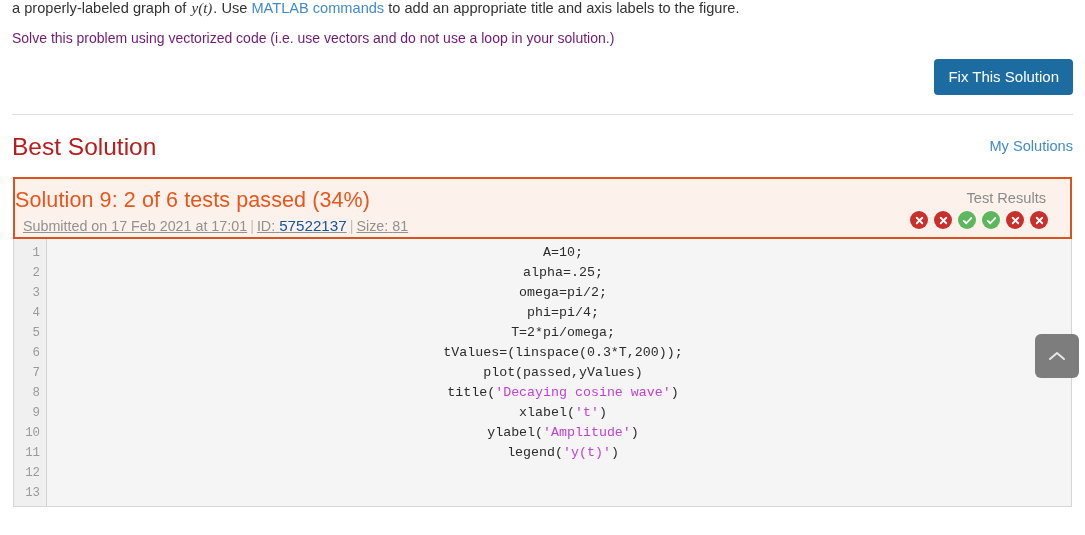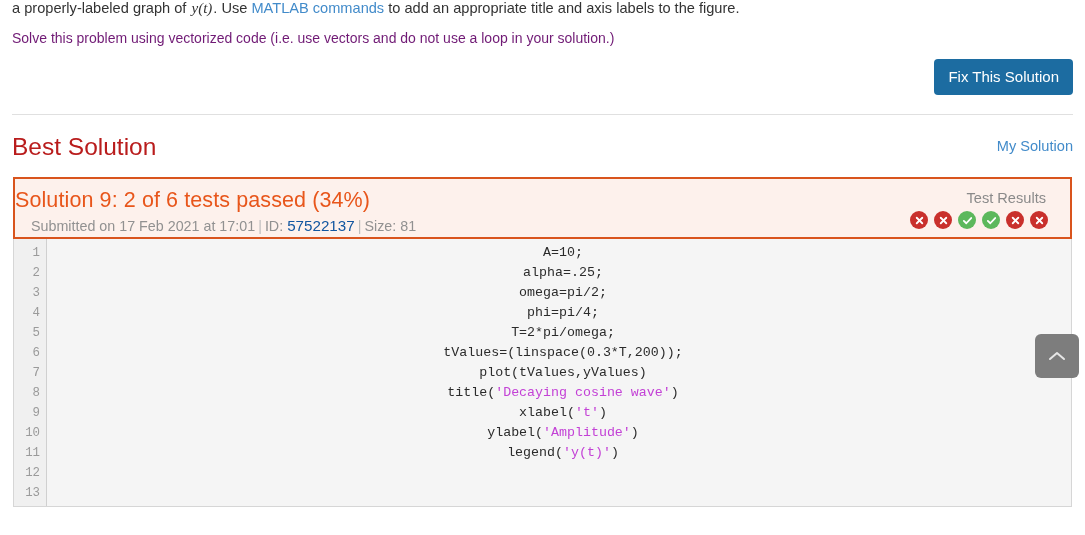--- a/index.html
+++ b/index.html
@@ -122,24 +122,25 @@
   }
   .sol-title {
     margin: 0;
     font-size: 21.5px;
     font-weight: normal;
     color: #e8561b;
     line-height: 26px;
     letter-spacing: 0.1px;
   }
   .sol-meta {
-    margin: 3px 0 0 16px;
+    margin: 3px 0 0 8px;
     font-size: 14.3px;
     color: #919191;
     line-height: 20px;
+    text-decoration: underline;
   }
   .sol-meta .sep { color: #bdbdbd; padding: 0 3px; }
   .id-link {
     color: #1256a0;
     text-decoration: none;
     font-size: 15.2px;
     cursor: pointer;
   }
 
   .test-results-wrap {
@@ -242,21 +243,21 @@
     <span>a properly-labeled graph of </span><span class="math-var">y(t)</span><span>.  Use </span><a class="inline-link" href="#">MATLAB commands</a><span> to add an appropriate title and axis labels to the figure.</span>
   </div>
 
   <div class="problem-text-2">Solve this problem using vectorized code (i.e. use vectors and do not use a loop in your solution.)</div>
 
   <button class="fix-btn">Fix This Solution</button>
 
   <div class="hr"></div>
 
   <h2 class="section-title">Best Solution</h2>
-  <a class="my-solutions" href="#">My Solution</a>
+  <a class="my-solutions" href="#">My Solutions</a>
 
   <div class="panel">
 
     <div class="panel-head">
       <h3 class="sol-title">Solution 9: 2 of 6 tests passed (34%)</h3>
       <div class="sol-meta">
         <span>Submitted on 17 Feb 2021 at 17:01</span><span class="sep">|</span><span>ID:</span> <a class="id-link" href="#">57522137</a><span class="sep">|</span><span>Size:</span> <span>81</span>
       </div>
 
       <div class="test-results-wrap">
@@ -316,21 +317,21 @@
           <div>12</div>
           <div>13</div>
         </div>
       <div class="code" id="code">
           <div><span>A=10;</span></div>
           <div><span>alpha=.25;</span></div>
           <div><span>omega=pi/2;</span></div>
           <div><span>phi=pi/4;</span></div>
           <div><span>T=2*pi/omega;</span></div>
           <div><span>tValues=(linspace(0.3*T,200));</span></div>
-          <div><span>plot(tValues,yValues)</span></div>
+          <div><span>plot(passed,yValues)</span></div>
           <div><span>title(</span><span class="str">'Decaying cosine wave'</span><span>)</span></div>
           <div><span>xlabel(</span><span class="str">'t'</span><span>)</span></div>
           <div><span>ylabel(</span><span class="str">'Amplitude'</span><span>)</span></div>
           <div><span>legend(</span><span class="str">'y(t)'</span><span>)</span></div>
           <div>&nbsp;</div>
         </div>
     </div>
   </div>
 
   <div class="scroll-top">

